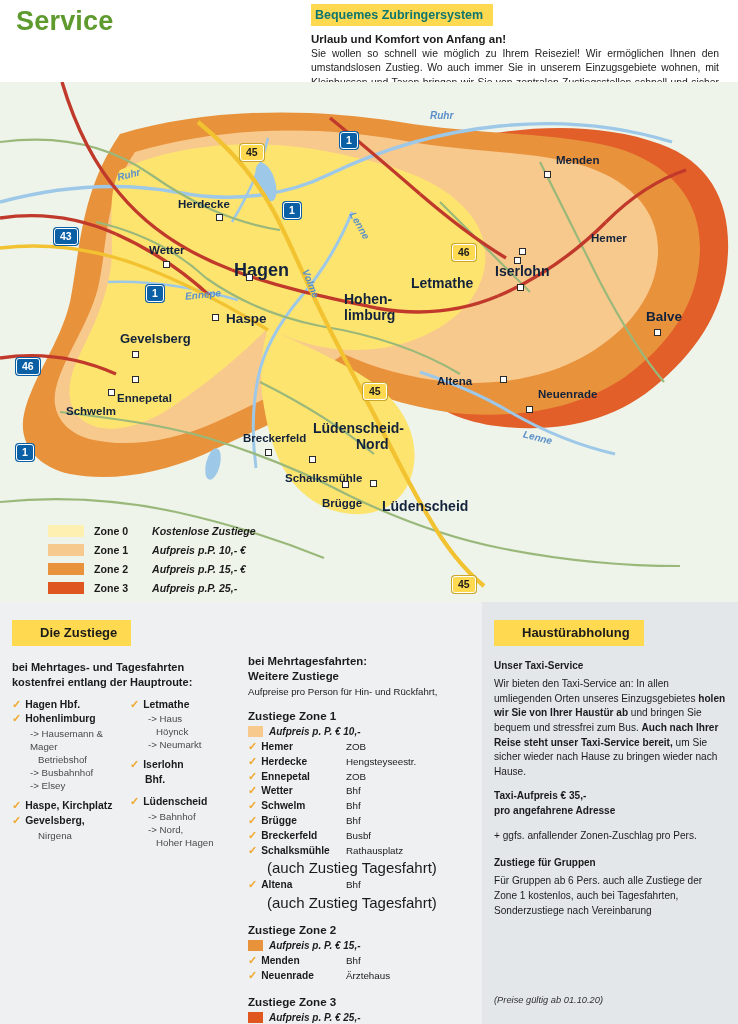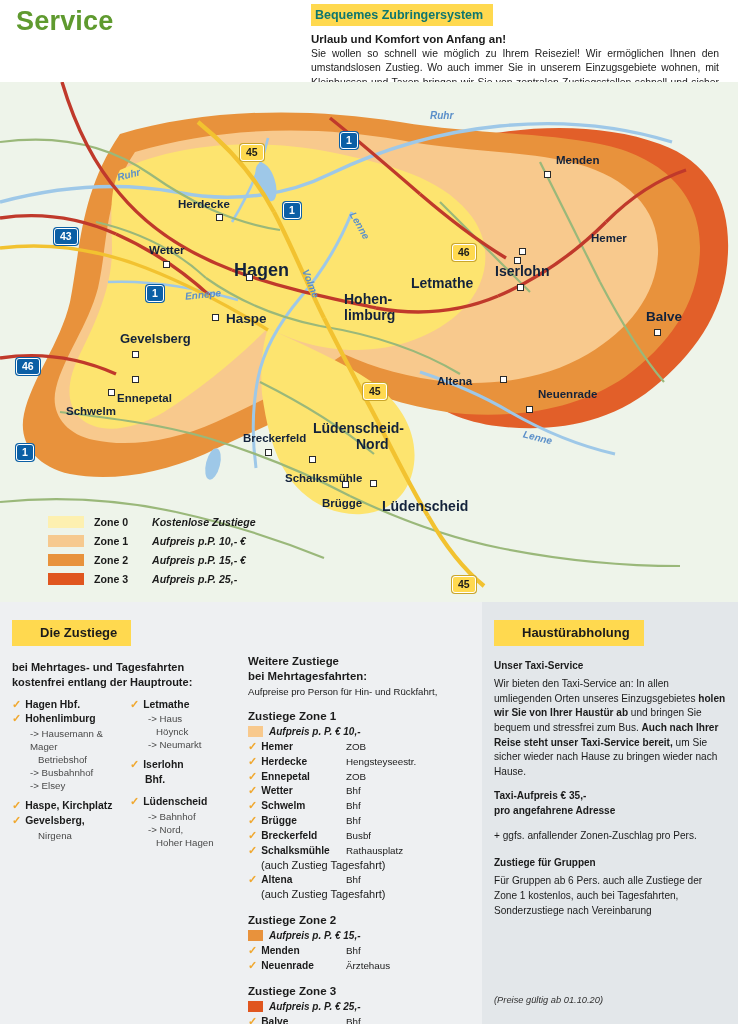--- a/index.html
+++ b/index.html
@@ -61,21 +61,21 @@
     font-size:10px; white-space:nowrap;
   }
   .shield {
     position:absolute; background:#0b5fa5; color:#fff; font-weight:bold;
     font-size:10.5px; border-radius:3px; padding:1px 5px 2px;
     border:1.3px solid #fff; box-shadow:0 0 0 1px #0b5fa5;
   }
   .shield.yellow { background:#ffd94f; color:#1b1b1b; box-shadow:0 0 0 1px #caa62b; border-color:#fff;}
 
   
-  .map-legend { position:absolute; left:48px; top:430px; }
+  .map-legend { position:absolute; left:48px; top:439px; }
   .map-legend .row { display:flex; align-items:center; height:19px; }
   .map-legend .sw { width:36px; height:12px; margin-right:10px; }
   .map-legend .zl { width:58px; font-size:10.6px; font-weight:bold; color:#1b1b1b; }
   .map-legend .zd { font-size:10.6px; font-style:italic; font-weight:bold; color:#1b1b1b; }
 
   
   .bottom {
     position:absolute; left:0; top:602px; width:738px; height:422px;
     background:#eef0f2;
   }
@@ -106,21 +106,21 @@
 
   .mid-h { font-size:11.4px; font-weight:bold; line-height:1.3; }
   .mid-note { font-size:9.6px; margin-top:2px; line-height:1.3; }
   .zone-h { font-size:11.6px; font-weight:bold; margin-top:11px; }
   .price-row { display:flex; align-items:center; margin-top:4px; margin-bottom:3px; }
   .price-sw { width:15px; height:11px; margin-right:6px; }
   .price-tx { font-size:10px; font-weight:bold; font-style:italic; }
   .stop { display:flex; font-size:10.2px; line-height:1.45; }
   .stop .nm { font-weight:bold; width:98px; display:flex; }
   .stop .vl { font-size:9.8px; }
-  .stop-note { font-size:11px; margin-left:13px; line-height:1.3; }
+  .stop-note { font-size:15px; margin-left:19px; line-height:1.3; }
 
   .r-h { font-size:10px; font-weight:bold; margin-top:14px; }
   .r-p { font-size:10.1px; line-height:1.45; margin-top:6px; }
   .r-p b { font-weight:bold; }
   .r-sp { margin-top:10px; }
   .footnote { position:absolute; left:494px; top:393px; font-size:9.3px; font-style:italic; color:#333; }
 </style>
 </head>
 <body>
 
@@ -368,22 +368,22 @@
           </div>
           <div class="sub gray">-&gt; Bahnhof</div>
           <div class="sub gray">-&gt; Nord,</div>
           <div class="sub ind gray">Hoher Hagen</div>
         </div>
     </div>
   </div>
 
   <div class="col-mid">
     <div class="mid-h">
+      <div>bei Mehrtagesfahrten:</div>
       <div>Weitere Zustiege</div>
-      <div>bei Mehrtagesfahrten:</div>
     </div>
     <div class="mid-note">Aufpreise pro Person für Hin- und Rückfahrt,</div>
     <div id="zone-blocks">
         <div class="zone-h">Zustiege Zone 1</div>
         <div class="price-row">
           <div class="price-sw" style="background: rgb(248, 201, 141);"></div>
           <div class="price-tx">Aufpreis p. P. € 10,-</div>
         </div>
         <div class="stop">
           <div class="nm">

